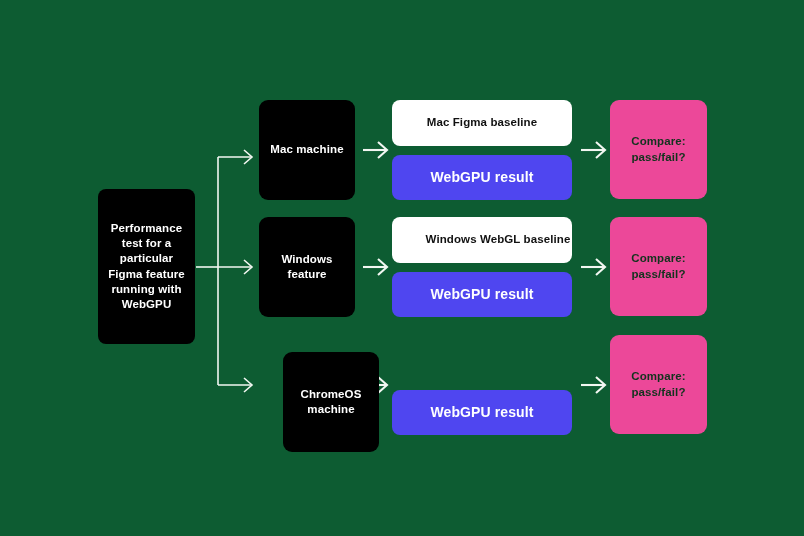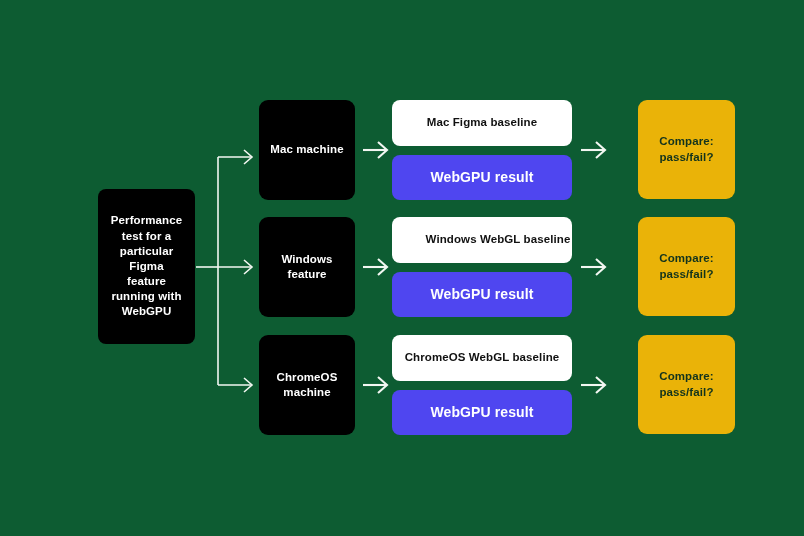--- a/index.html
+++ b/index.html
@@ -35,21 +35,21 @@
   .node-source {
     left: 98px;
     top: 189px;
     width: 97px;
     height: 155px;
     background: #000000;
     color: #ffffff;
     border-radius: 8px;
     font-size: 11.5px;
     font-weight: 700;
-    padding: 0 16px;
+    padding: 0 8px;
   }
 
   .node-machine {
     left: 259px;
     width: 96px;
     height: 100px;
     background: #000000;
     color: #ffffff;
     border-radius: 9px;
     font-size: 11.5px;
@@ -76,27 +76,26 @@
     color: #ffffff;
     border-radius: 8px;
     font-size: 14px;
     font-weight: 700;
   }
 
   .node-compare {
     left: 610px;
     width: 97px;
     height: 99px;
-    background: #eab308;
+    background: #ec4899;
     color: #12331d;
     border-radius: 9px;
     font-size: 11.5px;
     font-weight: 700;
     padding: 0 6px;
-    margin-left: 28px;
   }
 
   .connector-svg {
     position: absolute;
     left: 0;
     top: 0;
     width: 804px;
     height: 536px;
     pointer-events: none;
   }
@@ -177,20 +176,19 @@
   <div class="node node-compare" style="top:100px;">Compare:
 pass/fail?</div>
 
   <div class="node node-machine" style="top:217px;">Windows
 feature</div>
   <div class="node node-baseline" style="top:217px;padding-left:32px;">Windows WebGL baseline</div>
   <div class="node node-result" style="top:272px;">WebGPU result</div>
   <div class="node node-compare" style="top:217px;">Compare:
 pass/fail?</div>
 
-  <div class="node node-machine" style="top:335px;">ChromeOS
+  <div class="node node-machine" style="top:352px;margin-left:24px;">ChromeOS
 machine</div>
-  <div class="node node-baseline" style="top:335px;">ChromeOS WebGL baseline</div>
   <div class="node node-result" style="top:390px;">WebGPU result</div>
   <div class="node node-compare" style="top:335px;">Compare:
 pass/fail?</div>
 
 </div>
 
 </body></html>

